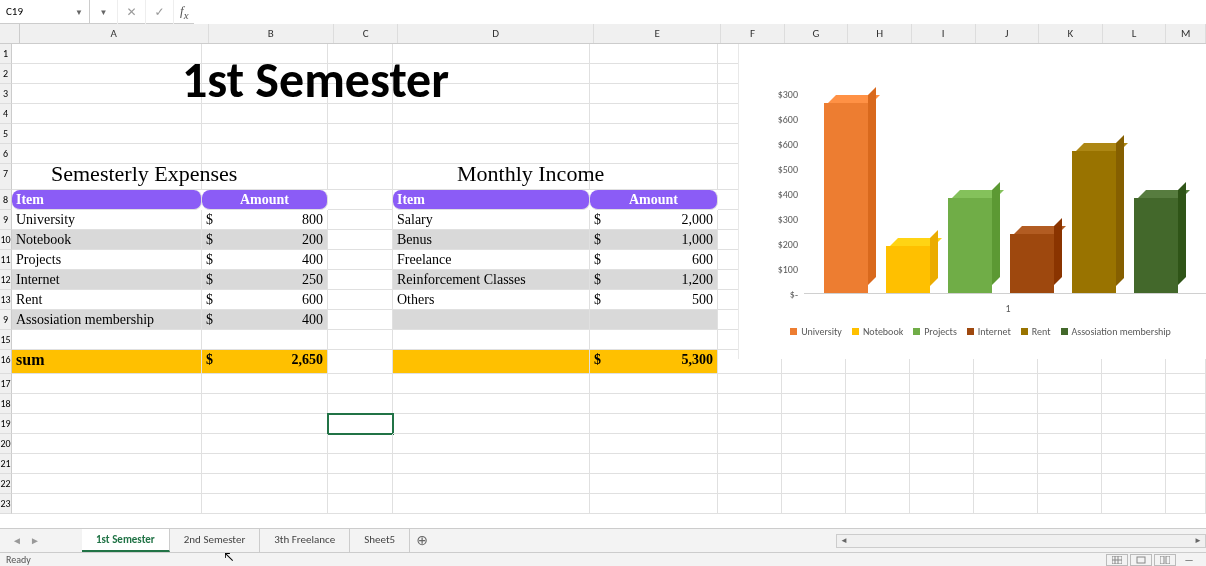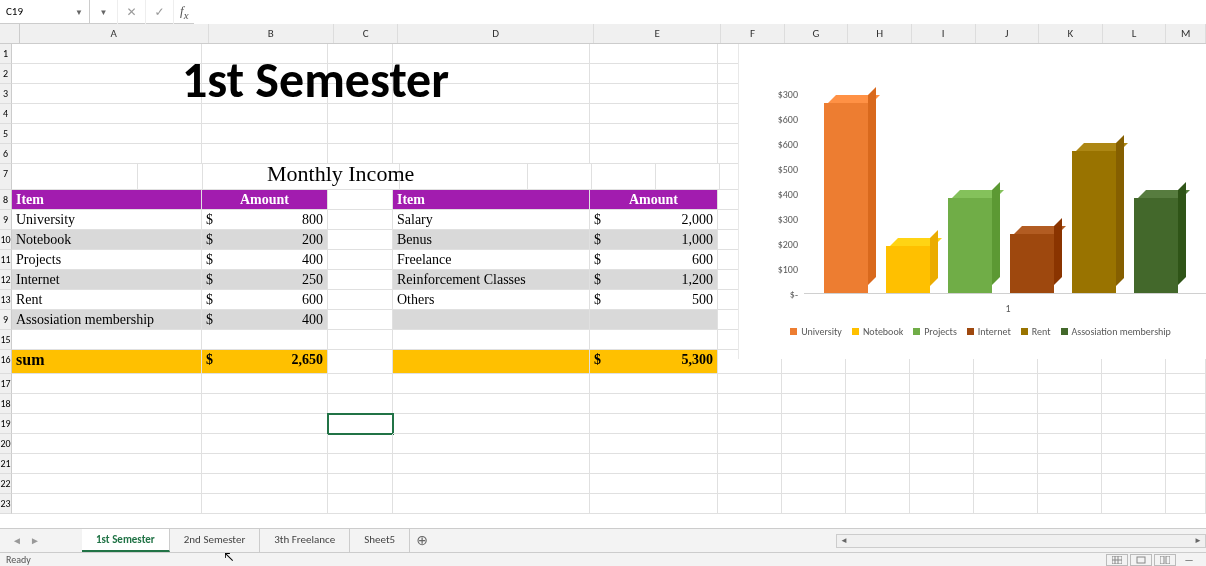--- a/index.html
+++ b/index.html
@@ -163,23 +163,24 @@
   font-weight: bold;
   font-family: Calibri, Arial, sans-serif;
   color: #000;
 }
 
 .section-title {
   font-size: 22px;
   font-family: 'Times New Roman', serif;
 }
 .hdr-cell {
-  background: #a21caf;
+  background: #8b5cf6;
   color: #fff;
   font-weight: bold;
+  border-radius: 8px;
 }
 .band-even {
   background: #d9d9d9;
 }
 .sum-row {
   background: #ffc000;
   font-weight: bold;
 }
 .amt-split {
   display: flex;
@@ -526,20 +527,21 @@
           <div class="cell c-G"></div>
           <div class="cell c-H"></div>
           <div class="cell c-I"></div>
           <div class="cell c-J"></div>
           <div class="cell c-K"></div>
           <div class="cell c-L"></div>
           <div class="cell c-M"></div>
         </div>
 
       <div class="row" style="height:26px">
+        <div class="cell c-A section-title" style="text-align:right;overflow:visible"><span style="margin-left:35px">Semesterly Expenses</span></div>
         <div class="cell c-B"></div>
           <div class="cell c-C"></div>
         <div class="cell c-D section-title" style="text-align:right;overflow:visible"><span style="margin-left:60px">Monthly Income</span></div>
         <div class="cell c-E"></div>
           <div class="cell c-F"></div>
           <div class="cell c-G"></div>
           <div class="cell c-H"></div>
           <div class="cell c-I"></div>
           <div class="cell c-J"></div>
           <div class="cell c-K"></div>

